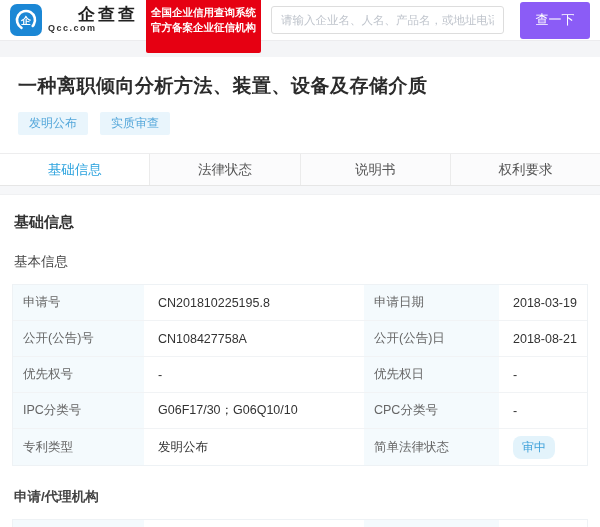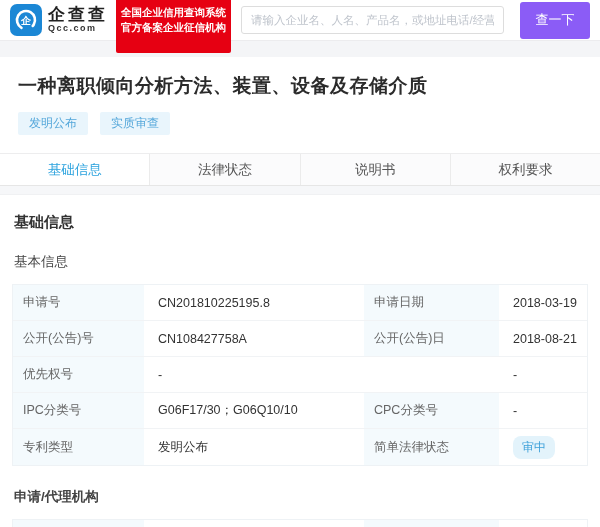--- a/index.html
+++ b/index.html
@@ -4,21 +4,21 @@
 <style>
   * { margin:0; padding:0; box-sizing:border-box; }
   html,body { width:600px; height:527px; overflow:hidden; background:#fff;
     font-family:"Liberation Sans","DejaVu Sans",sans-serif; }
 
   
   .header { display:flex; align-items:center; height:40px; padding:0 10px; background:#fff; }
   .logo-icon { width:32px; height:32px; border-radius:7px; background:#1b87d5;
     display:flex; align-items:center; justify-content:center; flex:0 0 auto; }
   .logo-text { margin-left:6px; flex:0 0 auto; }
-  .logo-cn { font-size:17px; font-weight:bold; letter-spacing:3px; color:#222; line-height:1.1; }
+  .logo-cn { font-size:17px; font-weight:bold; letter-spacing:3px; color:#222; line-height:1.1;margin-left:30px; }
   .logo-en { font-size:9px; font-weight:bold; color:#333; letter-spacing:1.5px; line-height:1.1; }
   .red-badge { margin-left:8px; background:#e60012; color:#ffffff; font-size:10.5px;
     line-height:1.45; padding:18px 5px; border-radius:2px; white-space:nowrap; flex:0 0 auto;
     font-weight:bold; }
   .search-box { margin-left:10px; flex:1; display:flex; align-items:center; }
   .search-input { flex:1; height:28px; border:1px solid #ddd; border-radius:3px;
     font-size:11.5px; padding:0 9px; color:#333; outline:none; }
   .search-input::placeholder { color:#bfc4cc; }
   .search-btn { margin-left:16px; width:70px; height:37px; background:#8b5cf6; color:#fff;
     font-size:13px; border:none; border-radius:3px; cursor:pointer; flex:0 0 auto; }
@@ -122,20 +122,21 @@
     </div>
     <div class="row">
       <div class="cell label c1">公开(公告)号</div>
       <div class="cell value c2">CN108427758A</div>
       <div class="cell label c3">公开(公告)日</div>
       <div class="cell value c4">2018-08-21</div>
     </div>
     <div class="row">
       <div class="cell label c1">优先权号</div>
       <div class="cell value c2">-</div>
+      <div class="cell label c3">优先权日</div>
       <div class="cell value c4">-</div>
     </div>
     <div class="row">
       <div class="cell label c1">IPC分类号</div>
       <div class="cell value c2">G06F17/30；G06Q10/10</div>
       <div class="cell label c3">CPC分类号</div>
       <div class="cell value c4">-</div>
     </div>
     <div class="row">
       <div class="cell label c1">专利类型</div>

